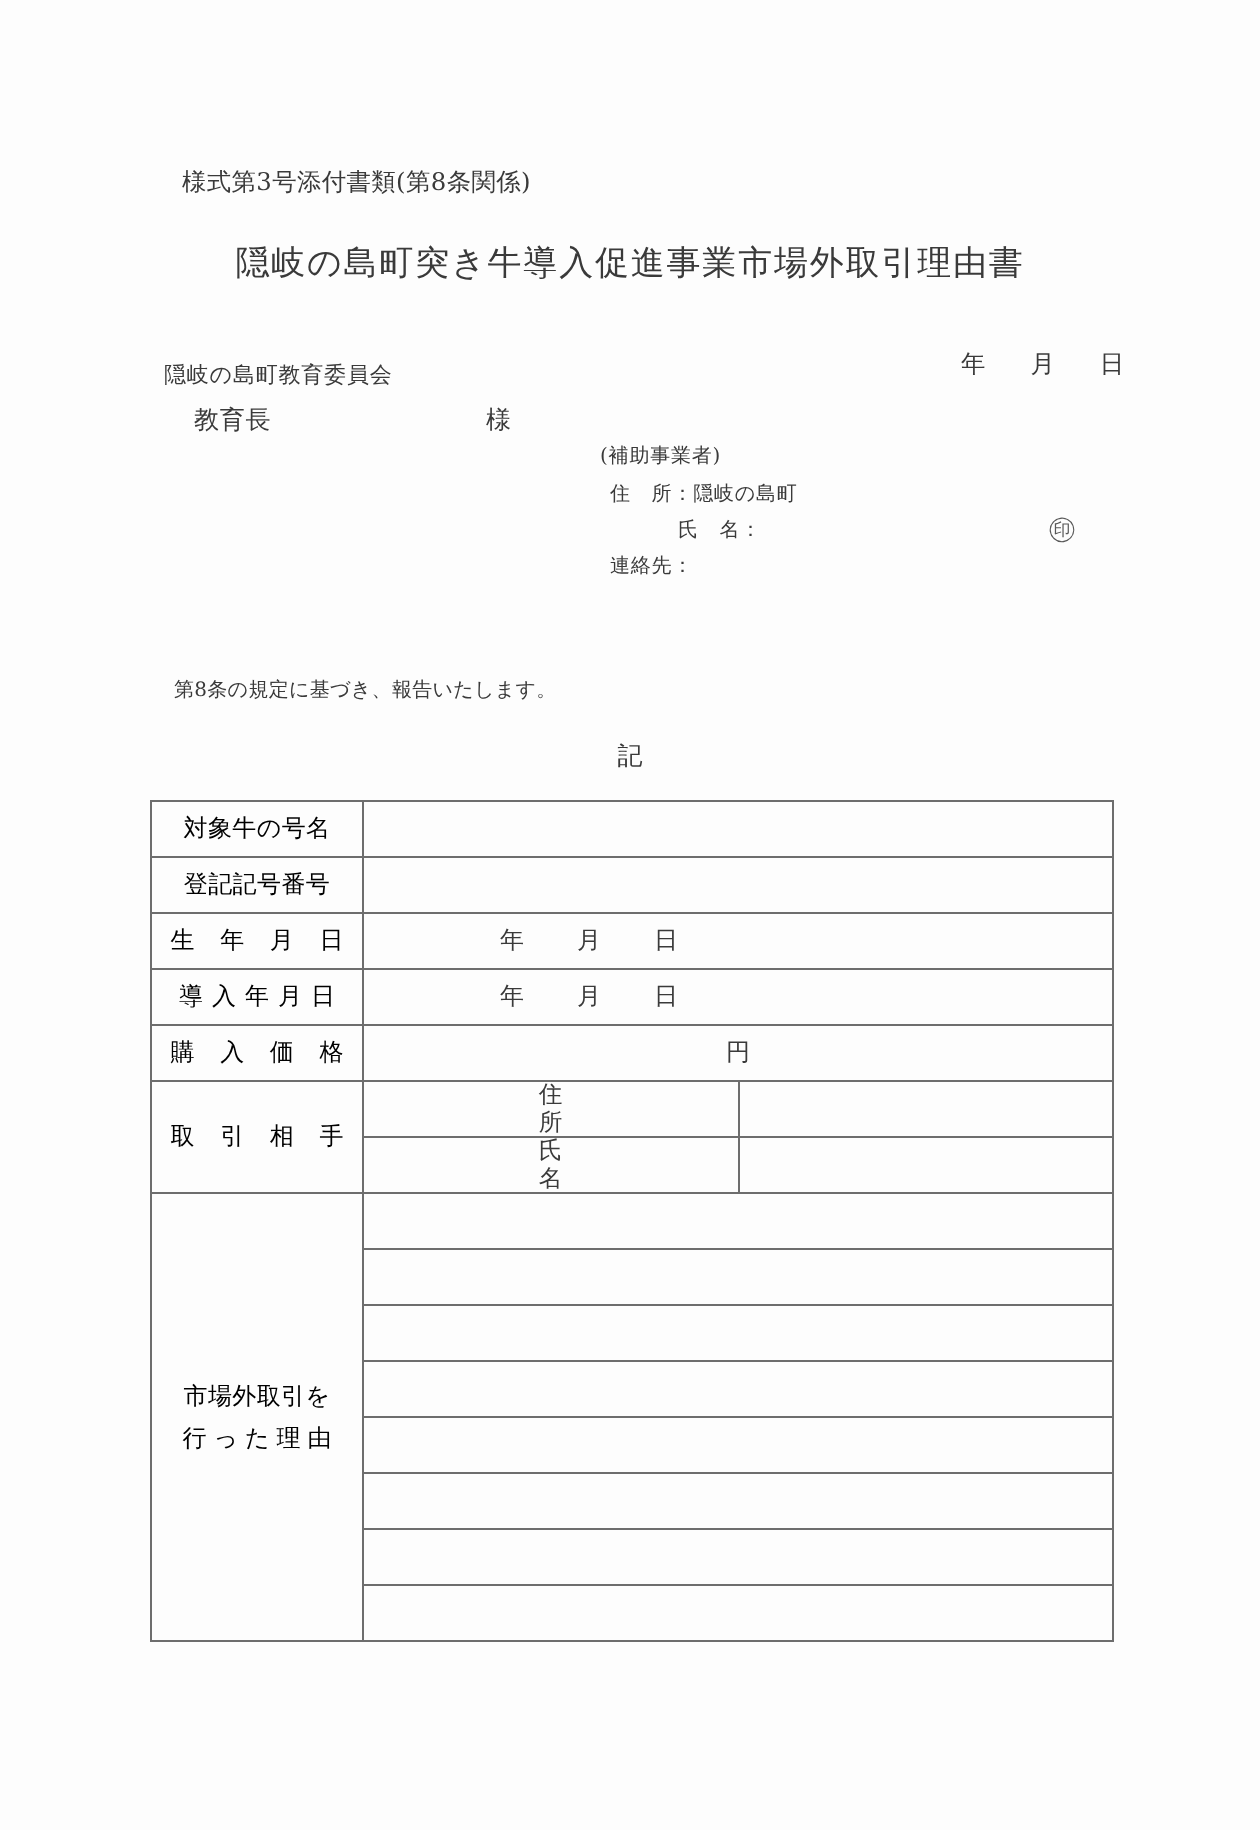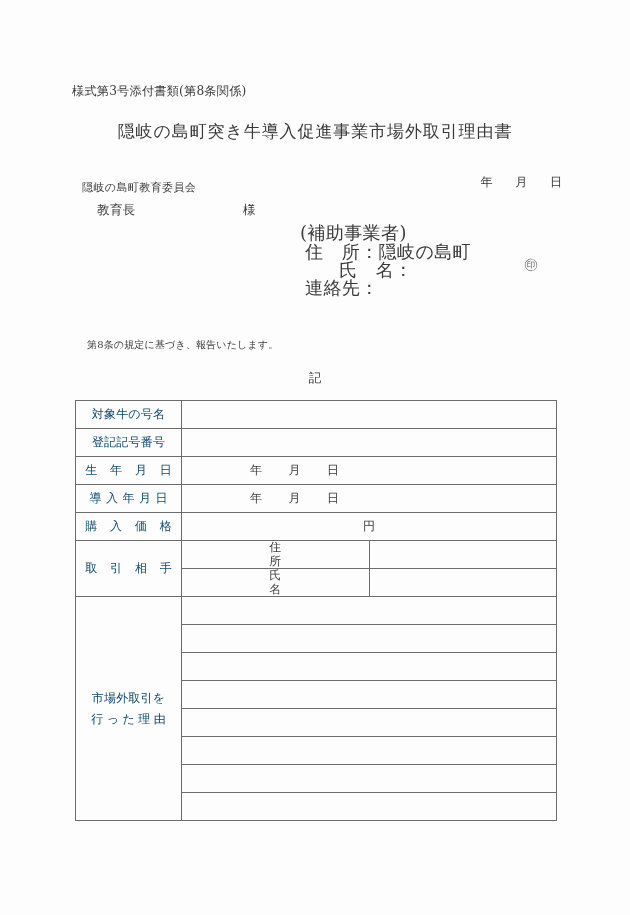--- a/index.html
+++ b/index.html
@@ -18,21 +18,21 @@
     height: 915px;
     background: #fdfdfd;
     overflow: hidden;
   }
 
   
   .abs { position: absolute; white-space: pre; }
 
   
   #form-code {
-    left: 72px; top: 83px;
+    left: 91px; top: 83px;
     font-size: 12.2px;
     letter-spacing: .2px;
   }
   #doc-title {
     left: 0; top: 120px;
     width: 630px;
     text-align: center;
     font-size: 17px;
     letter-spacing: .9px;
   }
@@ -45,21 +45,21 @@
   }
   #date-line span { display: inline-block; }
   #date-line .gap { width: 22px; }
 
   
   #addressee-org { left: 82px; top: 180px; font-size: 11px; letter-spacing: .4px; }
   #addressee-title { left: 97px; top: 202px; font-size: 12.5px; letter-spacing: .4px; }
   #addressee-honorific { left: 243px; top: 202px; font-size: 12.5px; }
 
   
-  .appl { font-size: 18px; letter-spacing: .4px; }
+  .appl { font-size: 10px; letter-spacing: .4px; }
   #appl-heading { left: 300px; top: 221px; }
   #appl-address { left: 305px; top: 240px; }
   #appl-name    { left: 305px; top: 258px; margin-left: 34px; }
   #appl-contact { left: 305px; top: 276px; }
   #seal-mark {
     left: 524px; top: 256px;
     font-size: 14px;
     color: #585858;
   }
 
@@ -85,21 +85,21 @@
   #form-table td {
     border: 1px solid #6d6d6d;
     padding: 0;
     vertical-align: middle;
     height: 27px;
   }
   
   .lbl {
     width: 105px;
     text-align: center;
-    color: #0c4a6e;
+    color: #000000;
     letter-spacing: .2px;
   }
   .lbl-sp { letter-spacing: 4.5px; text-indent: 4.5px; }
 
   
   .val { text-align: left; }
   .val-inner {
     padding-left: 68px;
     letter-spacing: .5px;
   }

